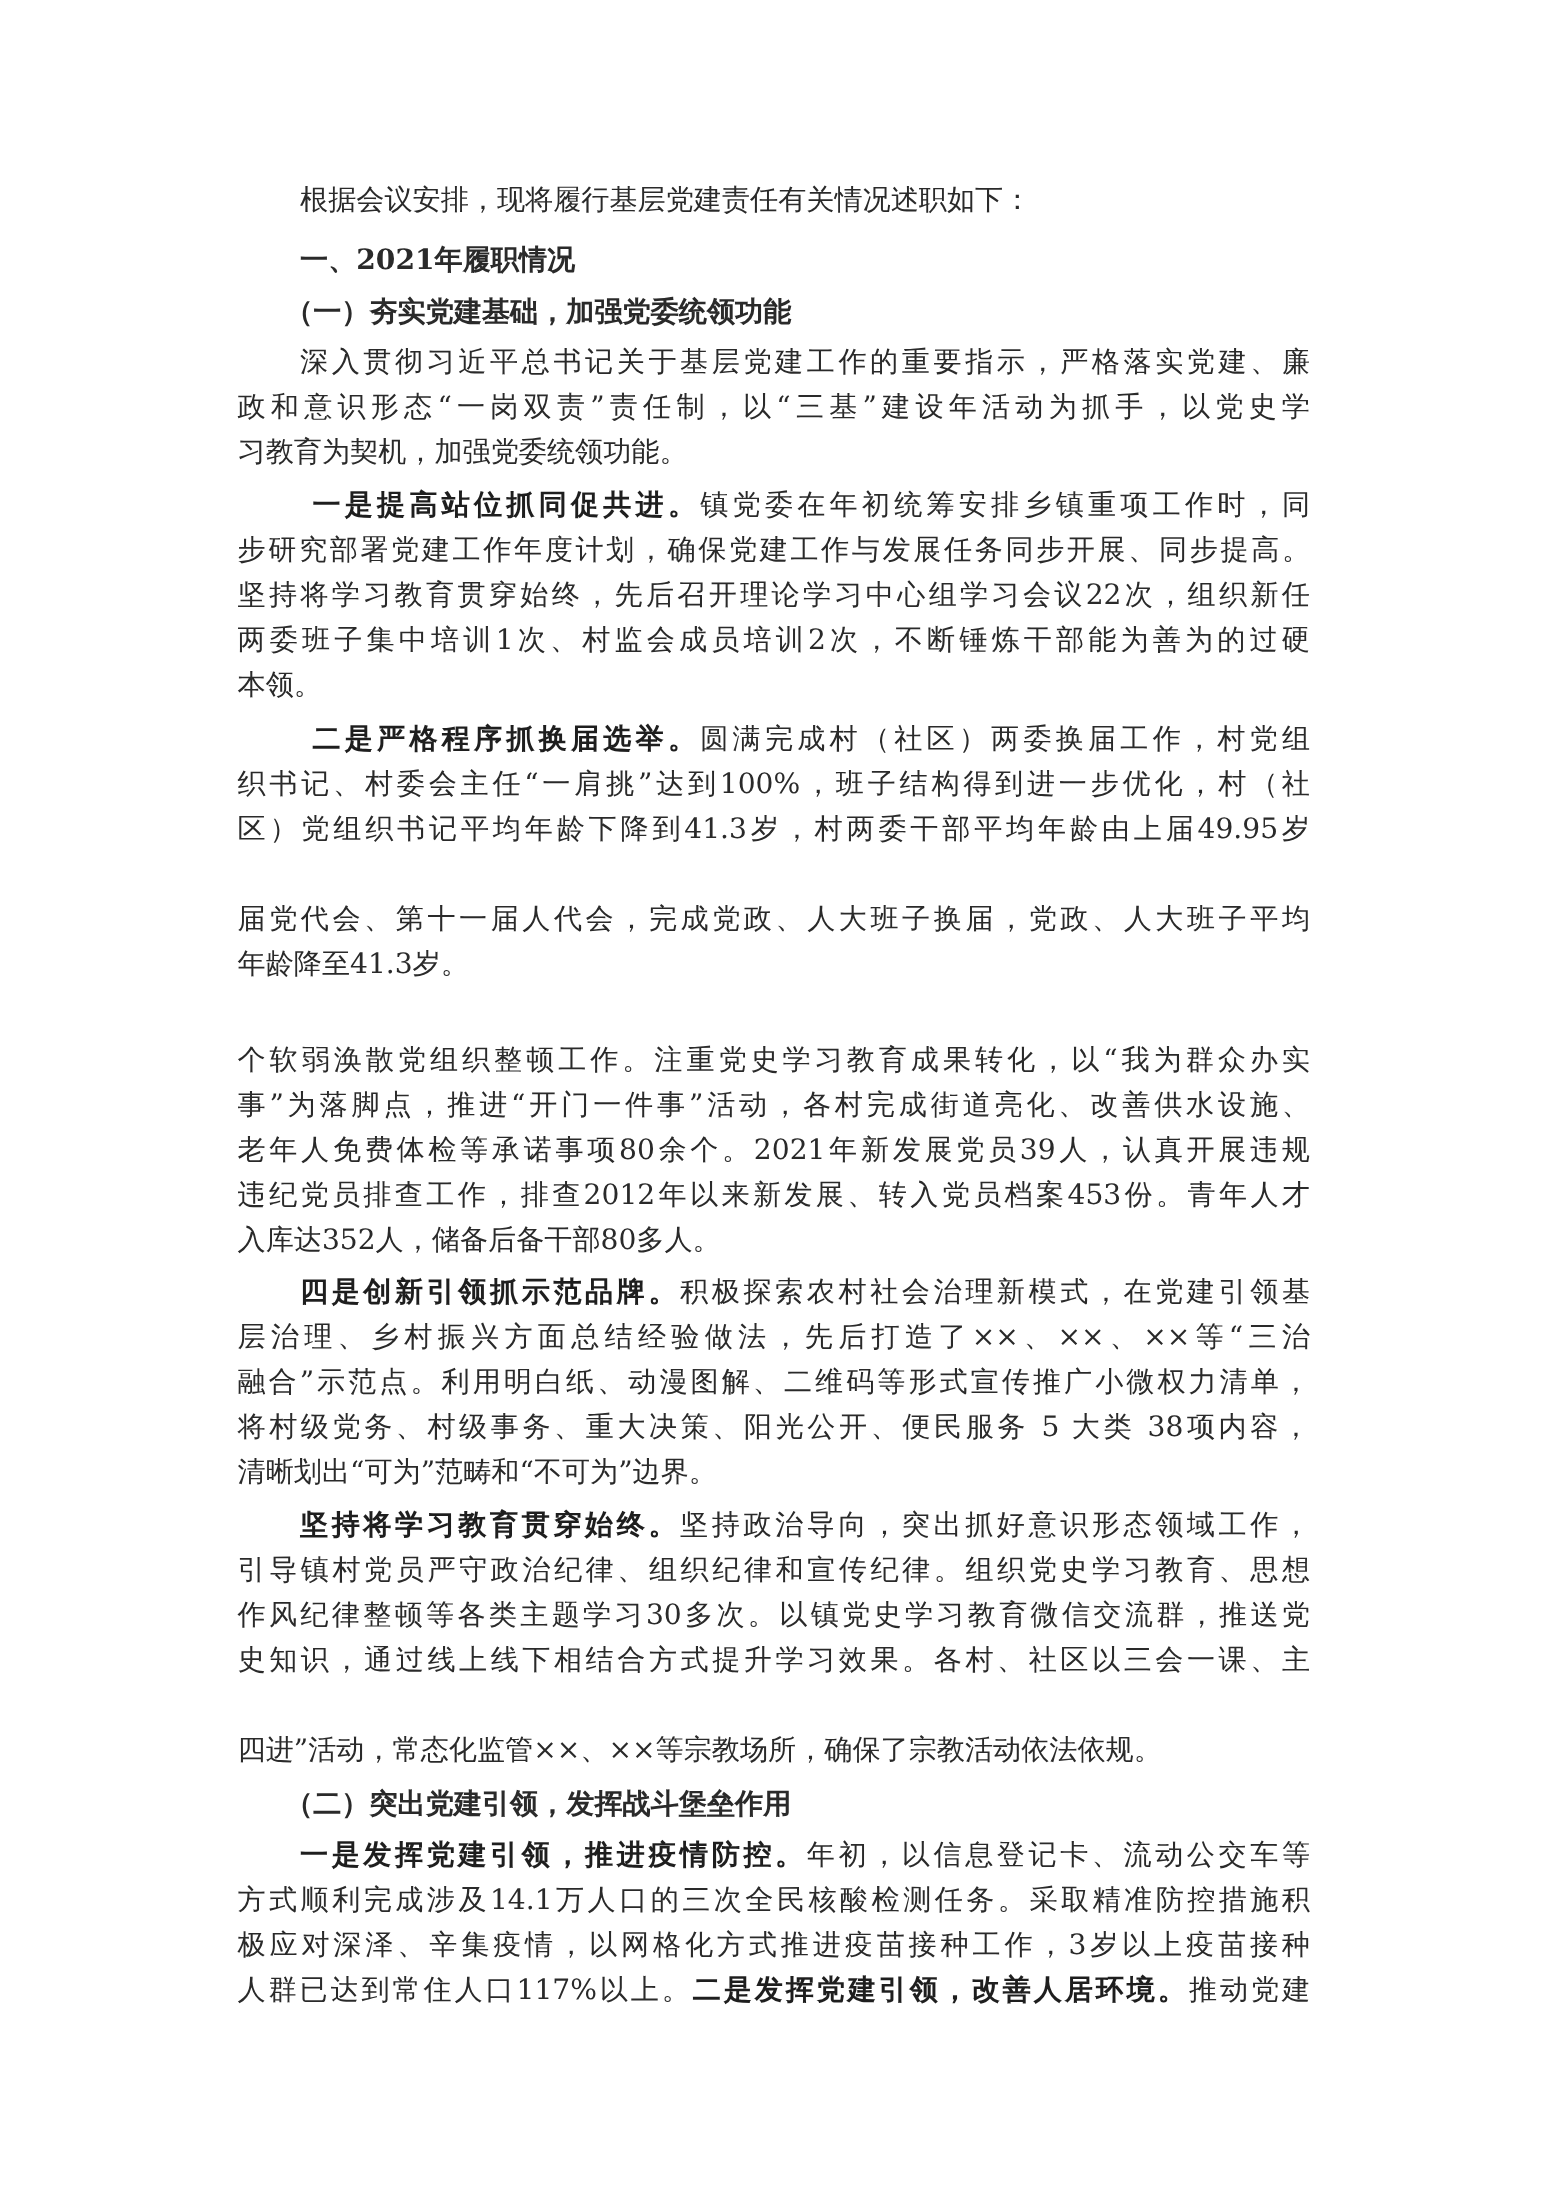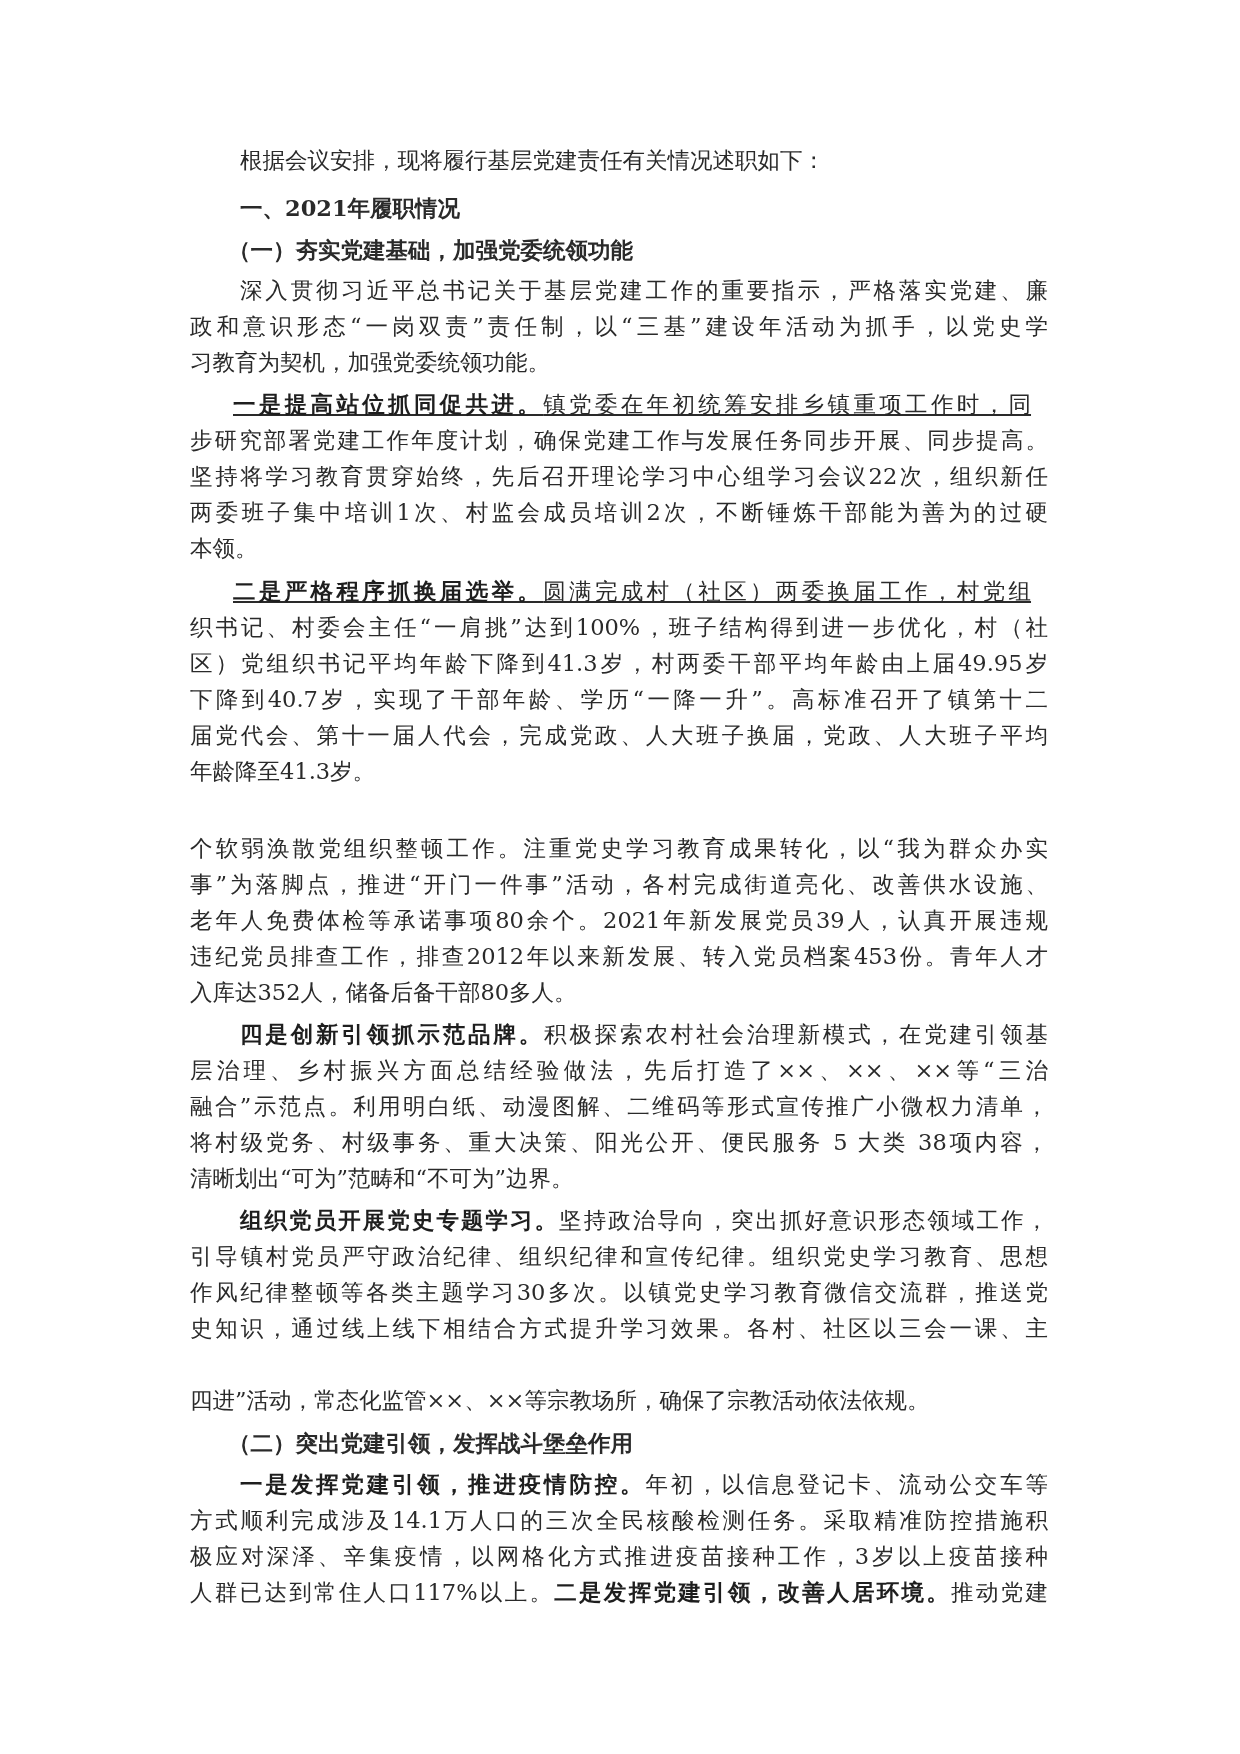--- a/index.html
+++ b/index.html
@@ -4,21 +4,21 @@
 <style>
   html, body { margin: 0; padding: 0; background: #ffffff; }
   body { width: 1240px; height: 1754px; position: relative; overflow: hidden;
          font-family: "DejaVu Serif", "Liberation Serif", serif; color: #2a2a2a; }
   .page { position: absolute; left: 0; top: 0; width: 1028px; height: 1754px; }
   .line { position: absolute; left: 190px; width: 858px; height: 36px;
           font-size: 22.5px; line-height: 36px; white-space: nowrap;
           text-align: justify; text-align-last: justify; letter-spacing: 0px; }
   .line.last { text-align-last: left; }
   .line.indent { left: 240px; width: 808px; }
-  .line.indent2 { left: 233px; width: 798px; text-decoration: underline; }
+  .line.indent2 { left: 250px; width: 798px; }
   .line.heading { font-weight: bold; text-align-last: left; }
   .b { font-weight: bold; color: #1e1e1e; }
 </style>
 </head>
 <body>
 
 <div class="page">
 
   <div class="line indent last" style="top:142px">根据会议安排，现将履行基层党建责任有关情况述职如下：</div>
 
@@ -32,37 +32,36 @@
 
   <div class="line indent2" style="top:386px"><span class="b">一是提高站位抓同促共进。</span><span>镇党委在年初统筹安排乡镇重项工作时，同</span></div>
   <div class="line" style="top:422px">步研究部署党建工作年度计划，确保党建工作与发展任务同步开展、同步提高。</div>
   <div class="line" style="top:458px">坚持将学习教育贯穿始终，先后召开理论学习中心组学习会议22次，组织新任</div>
   <div class="line" style="top:494px">两委班子集中培训1次、村监会成员培训2次，不断锤炼干部能为善为的过硬</div>
   <div class="line last" style="top:530px">本领。</div>
 
   <div class="line indent2" style="top:573px"><span class="b">二是严格程序抓换届选举。</span><span>圆满完成村（社区）两委换届工作，村党组</span></div>
   <div class="line" style="top:609px">织书记、村委会主任“一肩挑”达到100%，班子结构得到进一步优化，村（社</div>
   <div class="line" style="top:645px">区）党组织书记平均年龄下降到41.3岁，村两委干部平均年龄由上届49.95岁</div>
-  <div class="line" style="top:681px">下降到40.7岁，实现了干部年龄、学历“一降一升”。高标准召开了镇第十二</div>
   <div class="line" style="top:717px">届党代会、第十一届人代会，完成党政、人大班子换届，党政、人大班子平均</div>
   <div class="line last" style="top:753px">年龄降至41.3岁。</div>
 
   <div class="line" style="top:830px">个软弱涣散党组织整顿工作。注重党史学习教育成果转化，以“我为群众办实</div>
   <div class="line" style="top:866px">事”为落脚点，推进“开门一件事”活动，各村完成街道亮化、改善供水设施、</div>
   <div class="line" style="top:902px">老年人免费体检等承诺事项80余个。2021年新发展党员39人，认真开展违规</div>
   <div class="line" style="top:938px">违纪党员排查工作，排查2012年以来新发展、转入党员档案453份。青年人才</div>
   <div class="line last" style="top:974px">入库达352人，储备后备干部80多人。</div>
 
   <div class="line" style="top:1052px">层治理、乡村振兴方面总结经验做法，先后打造了××、××、××等“三治</div>
   <div class="line indent" style="top:1016px"><span class="b">四是创新引领抓示范品牌。</span><span>积极探索农村社会治理新模式，在党建引领基</span></div>
   <div class="line" style="top:1088px">融合”示范点。利用明白纸、动漫图解、二维码等形式宣传推广小微权力清单，</div>
   <div class="line" style="top:1124px">将村级党务、村级事务、重大决策、阳光公开、便民服务 5 大类 38项内容，</div>
   <div class="line last" style="top:1160px">清晰划出“可为”范畴和“不可为”边界。</div>
 
-  <div class="line indent" style="top:1202px"><span class="b">组织党员开展党史专题学习。</span><span>坚持政治导向，突出抓好意识形态领域工作，</span></div>
+  <div class="line indent" style="top:1202px"><span class="b">坚持将学习教育贯穿始终。</span><span>坚持政治导向，突出抓好意识形态领域工作，</span></div>
   <div class="line" style="top:1238px">引导镇村党员严守政治纪律、组织纪律和宣传纪律。组织党史学习教育、思想</div>
   <div class="line" style="top:1274px">作风纪律整顿等各类主题学习30多次。以镇党史学习教育微信交流群，推送党</div>
   <div class="line" style="top:1310px">史知识，通过线上线下相结合方式提升学习效果。各村、社区以三会一课、主</div>
   <div class="line last" style="top:1382px">四进”活动，常态化监管××、××等宗教场所，确保了宗教活动依法依规。</div>
 
   <div class="line heading" style="top:1425px; left:228px;">（二）突出党建引领，发挥战斗堡垒作用</div>
 
   <div class="line indent" style="top:1466px"><span class="b">一是发挥党建引领，推进疫情防控。</span><span>年初，以信息登记卡、流动公交车等</span></div>
   <div class="line" style="top:1502px">方式顺利完成涉及14.1万人口的三次全民核酸检测任务。采取精准防控措施积</div>
   <div class="line" style="top:1538px">极应对深泽、辛集疫情，以网格化方式推进疫苗接种工作，3岁以上疫苗接种</div>

